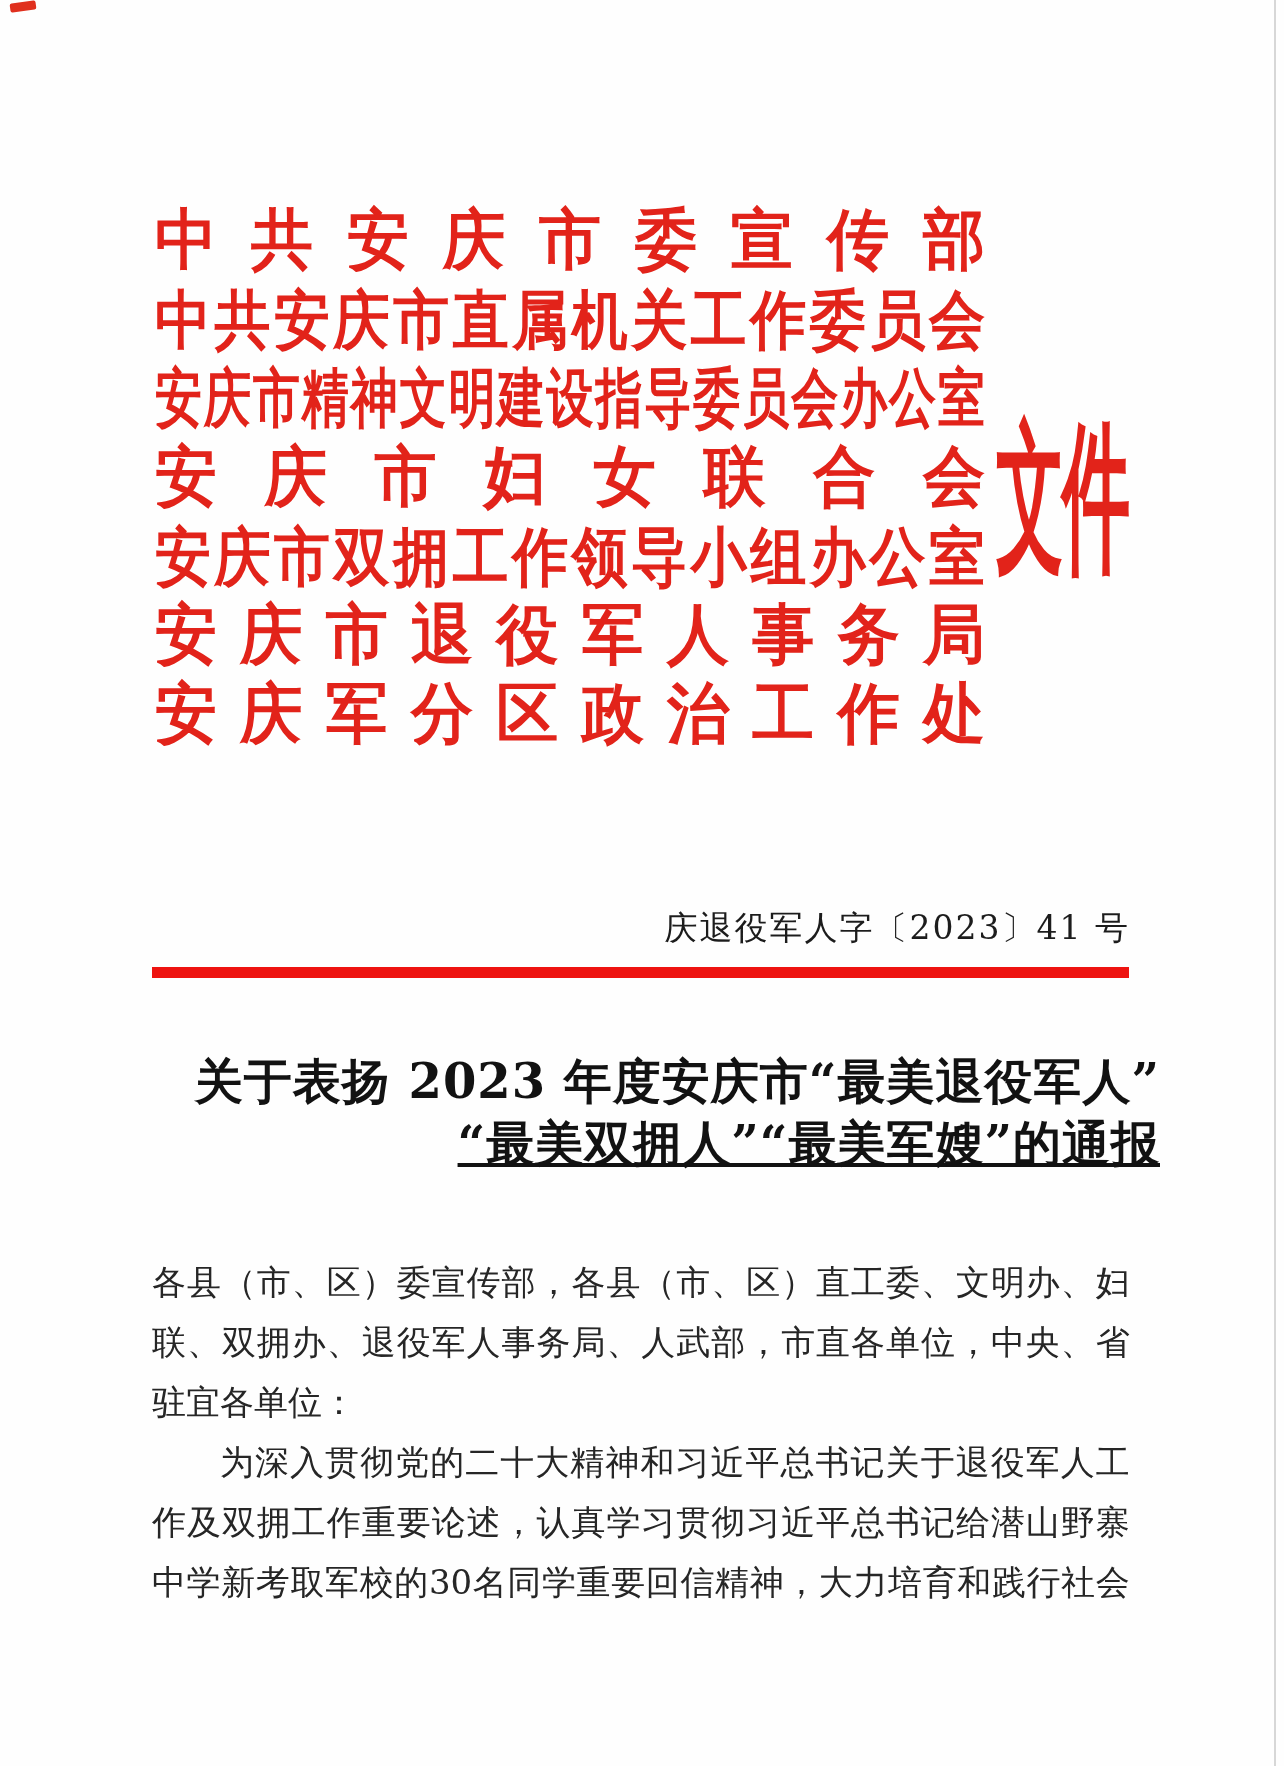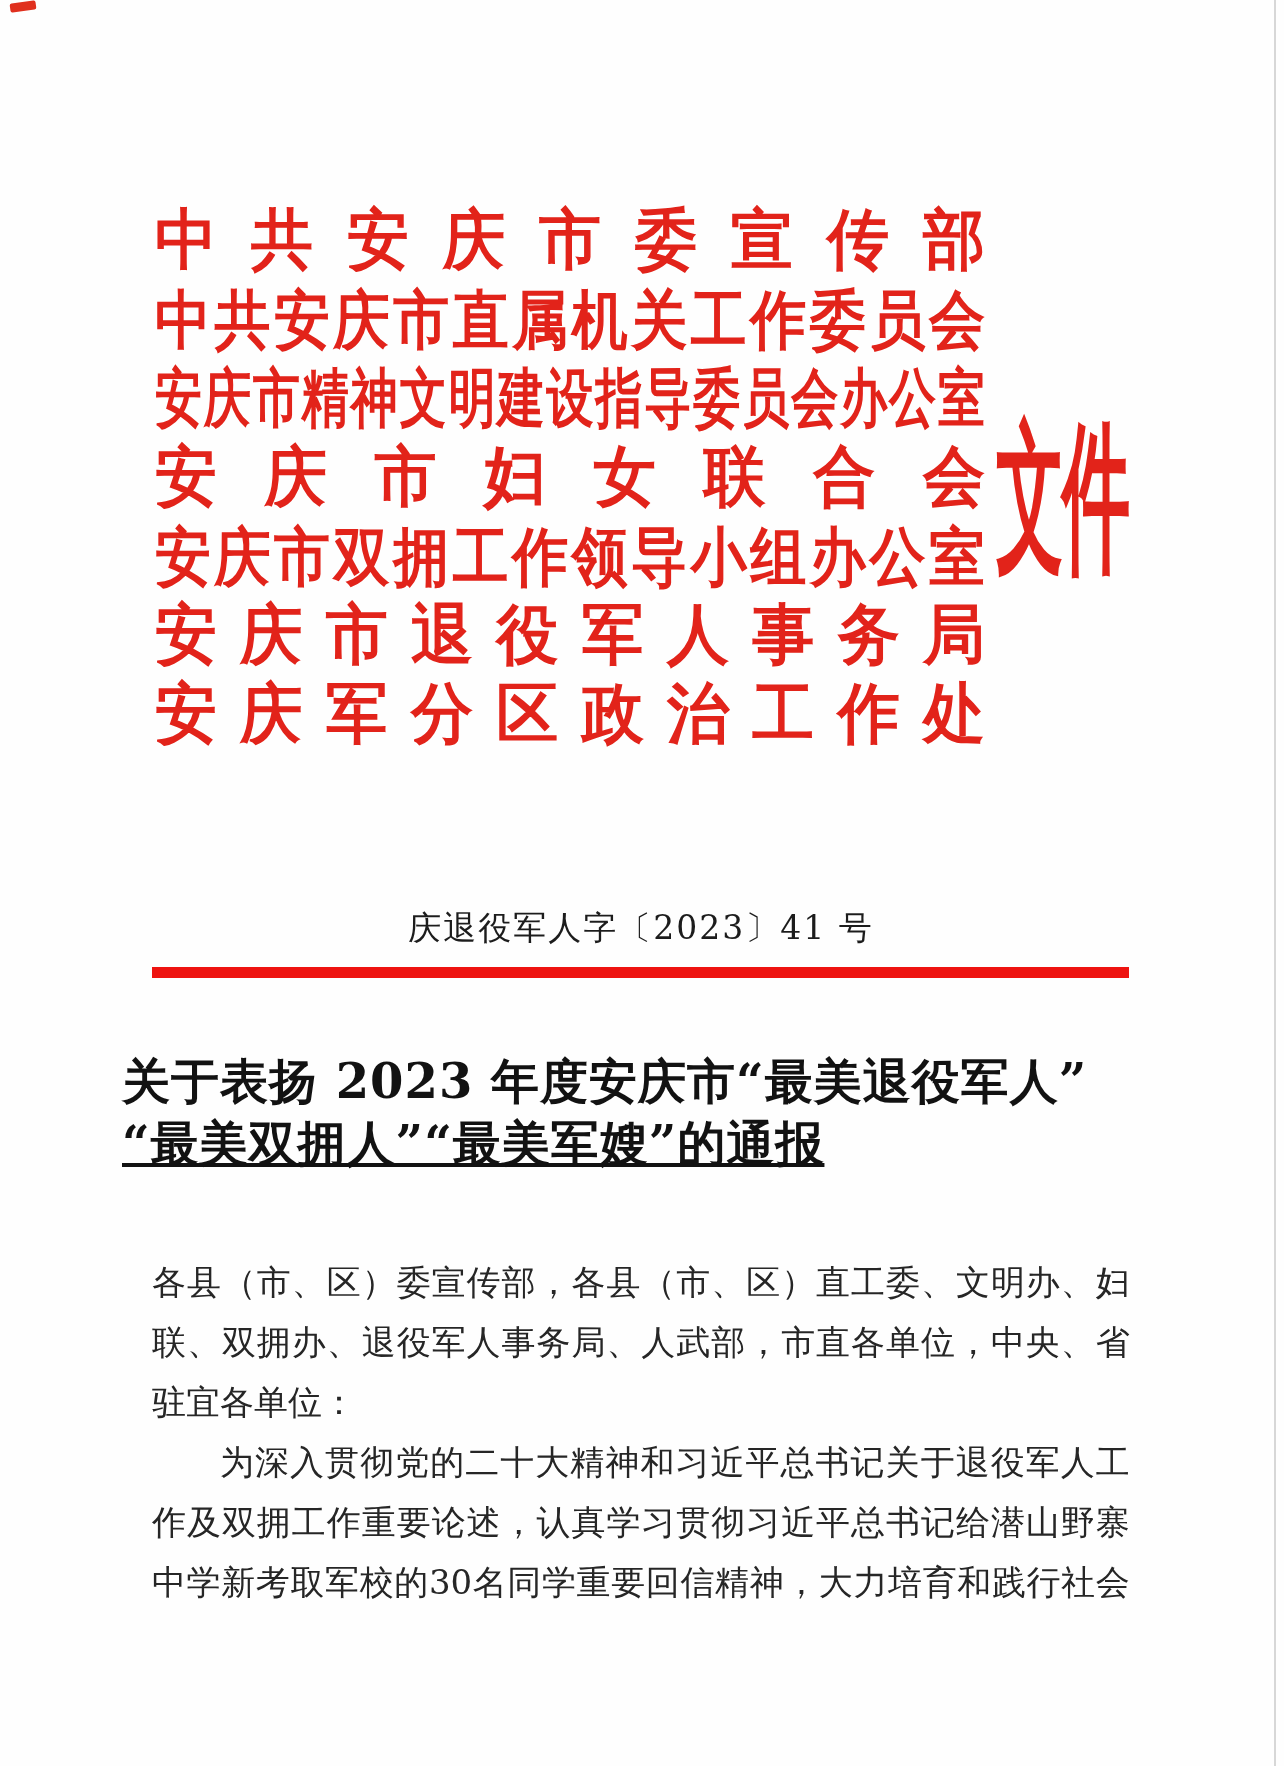--- a/index.html
+++ b/index.html
@@ -69,41 +69,41 @@
     transform: scaleY(2.4);
     transform-origin: top left;
     white-space: nowrap;
   }
   
   .doc-number {
     position: absolute;
     left: 152px;
     top: 906px;
     width: 978px;
-    text-align: center;
+    text-align: right;
     font-size: 33px;
     color: #1c1c1c;
     letter-spacing: 2px;
     white-space: nowrap;
   }
   
   .red-rule {
     position: absolute;
     left: 152px;
     top: 967px;
     width: 977px;
     height: 11px;
     background: #ee1310;
   }
   
   .title-line {
     position: absolute;
     left: 122px;
     width: 1038px;
-    text-align: left;
+    text-align: right;
     font-size: 48px;
     font-weight: bold;
     color: #121212;
     letter-spacing: 1px;
     white-space: nowrap;
   }
   .title-1 { top: 1050px; }
   .title-2 { top: 1112px; text-decoration: underline; }
   
   .body-block {

